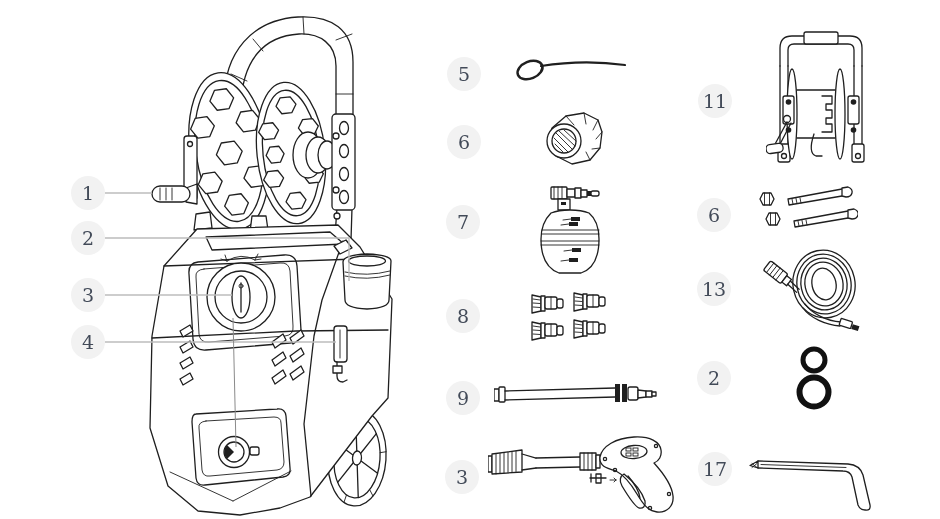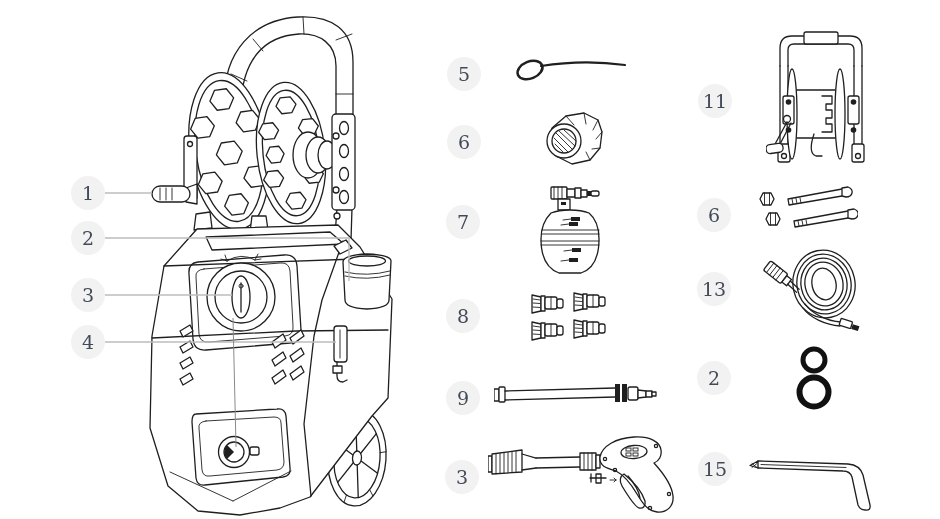--- a/index.html
+++ b/index.html
@@ -151,21 +151,21 @@
   <div class="badge" style="left:447px;top:57px">5</div>
   <div class="badge" style="left:447px;top:125px">6</div>
   <div class="badge" style="left:446px;top:205px">7</div>
   <div class="badge" style="left:446px;top:299px">8</div>
   <div class="badge" style="left:446px;top:381px">9</div>
   <div class="badge" style="left:445px;top:460px">3</div>
   <div class="badge" style="left:698px;top:84px">11</div>
   <div class="badge" style="left:697px;top:198px">6</div>
   <div class="badge" style="left:697px;top:272px">13</div>
   <div class="badge" style="left:697px;top:361px">2</div>
-  <div class="badge" style="left:698px;top:452px">15</div>
+  <div class="badge" style="left:698px;top:452px">17</div>
 
   <svg class="part-art" style="left:513px;top:52px" width="120" height="32" viewBox="0 0 120 32">
     <ellipse cx="17" cy="18" rx="13" ry="8.5" fill="none" stroke="#1f1f1f" stroke-width="2.6" transform="rotate(-22 17 18)"></ellipse>
     <path d="M28,14 C60,9 90,10 112,13" fill="none" stroke="#1f1f1f" stroke-width="2.2" stroke-linecap="round"></path>
   </svg>
 
   <svg class="part-art" style="left:544px;top:108px" width="62" height="62" viewBox="0 0 62 62">
     <path class="lnw" d="M8,20 L22,8 L40,5 L54,12 L58,24 L56,40 L46,52 L28,56 L12,48 L4,34 Z"></path>
     <path class="thin" d="M22,8 L30,17 M40,5 L42,16 M54,12 L49,22 M58,24 L52,31 M56,40 L48,41 M46,52 L42,44"></path>
     <circle class="lnw" cx="20" cy="33" r="17"></circle>

